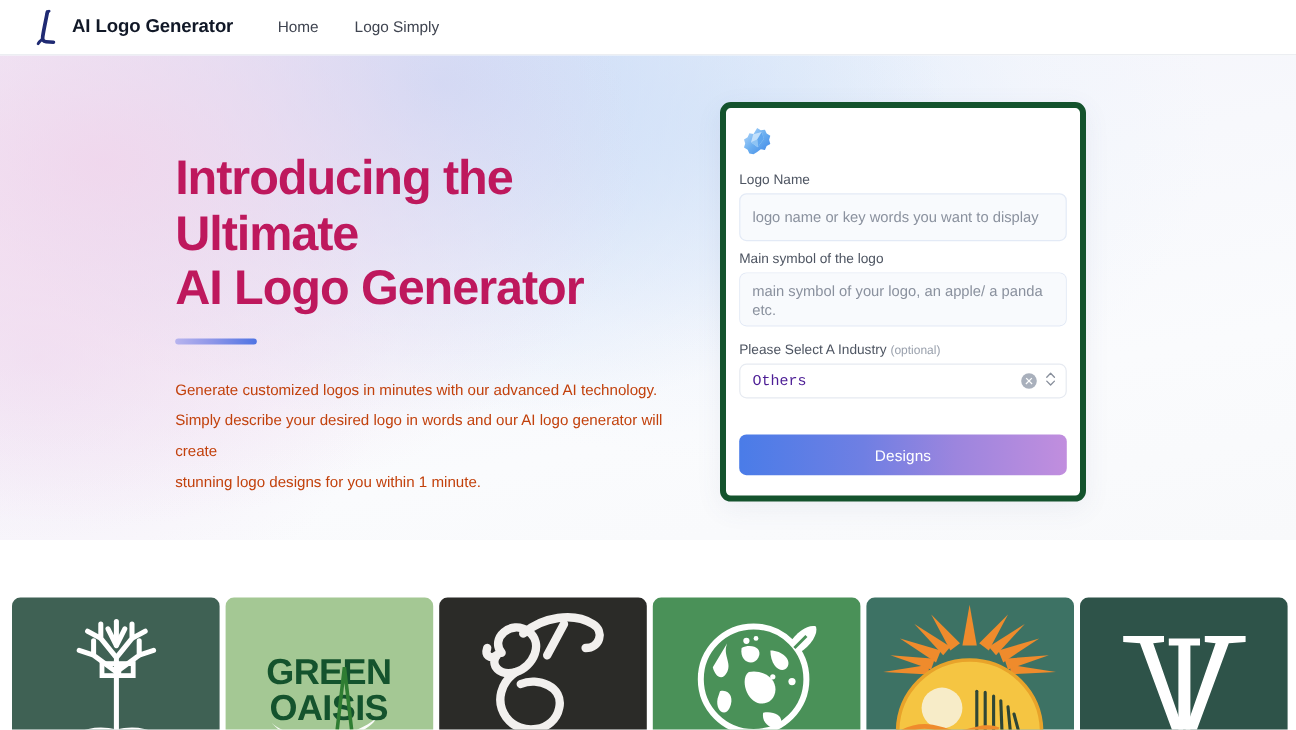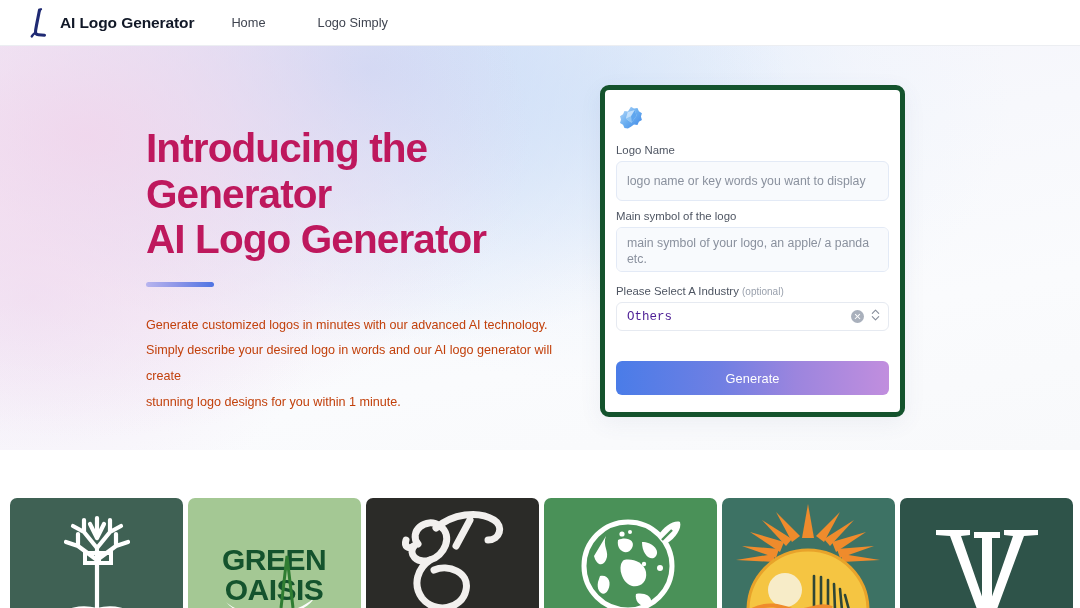--- a/index.html
+++ b/index.html
@@ -26,21 +26,21 @@
   .brand-logo {
     width: 24px; height: 30px;
     display: block;
   }
   .brand-name {
     font-size: 15.5px;
     font-weight: bold;
     color: #111827;
     letter-spacing: -0.1px;
   }
-  .nav { display: flex; align-items: center; gap: 52px; margin-left: 37px; text-align: right; }
+  .nav { display: flex; align-items: center; gap: 30px; margin-left: 37px; text-align: right; }
   .nav-link {
     font-size: 12.8px;
     color: #3f4450;
     text-decoration: none;
     white-space: nowrap;
   }
 
   
   .hero {
     position: relative;
@@ -187,21 +187,21 @@
   </div>
 </div>
 
 <div class="hero">
   <div class="hero-bg"></div>
   <div class="hero-inner">
 
     <div class="hero-copy">
       <h1 class="hero-title">
         <span>Introducing the</span>
-        <span class="l2">Generator</span>
+        <span class="l2">Ultimate</span>
         <span class="l3">AI Logo Generator</span>
       </h1>
       <div class="hero-rule"></div>
       <p class="hero-sub">
         <span>Generate customized logos in minutes with our advanced AI technology.</span><br>
         <span>Simply describe your desired logo in words and our AI logo generator will create</span><br>
         <span>stunning logo designs for you within 1 minute.</span>
       </p>
     </div>
 
@@ -243,21 +243,21 @@
           <span class="clear-btn"></span>
           <span>
             <svg class="stepper" viewBox="0 0 9 16">
               <path d="M1.3 6.4 L4.5 3.1 L7.7 6.4" fill="none" stroke="#878e9b" stroke-width="1.1" stroke-linecap="round" stroke-linejoin="round"></path>
               <path d="M1.3 9.6 L4.5 12.9 L7.7 9.6" fill="none" stroke="#878e9b" stroke-width="1.1" stroke-linecap="round" stroke-linejoin="round"></path>
             </svg>
           </span>
         </div>
       </div>
 
-      <button class="generate-btn">Generate</button>
+      <button class="generate-btn">Designs</button>
     </div>
 
   </div>
 </div>
 
 <div class="gallery-section">
   <div class="gallery">
 
     <div class="logo-card" id="card0" style="background: rgb(63, 97, 84);">
       <svg width="130" height="130" viewBox="0 0 130 130">

